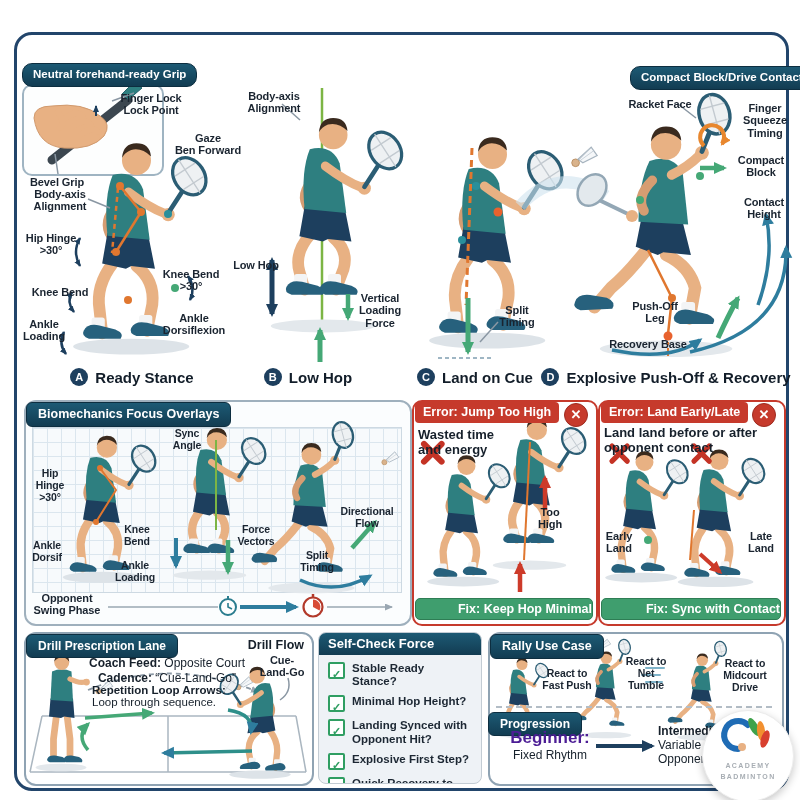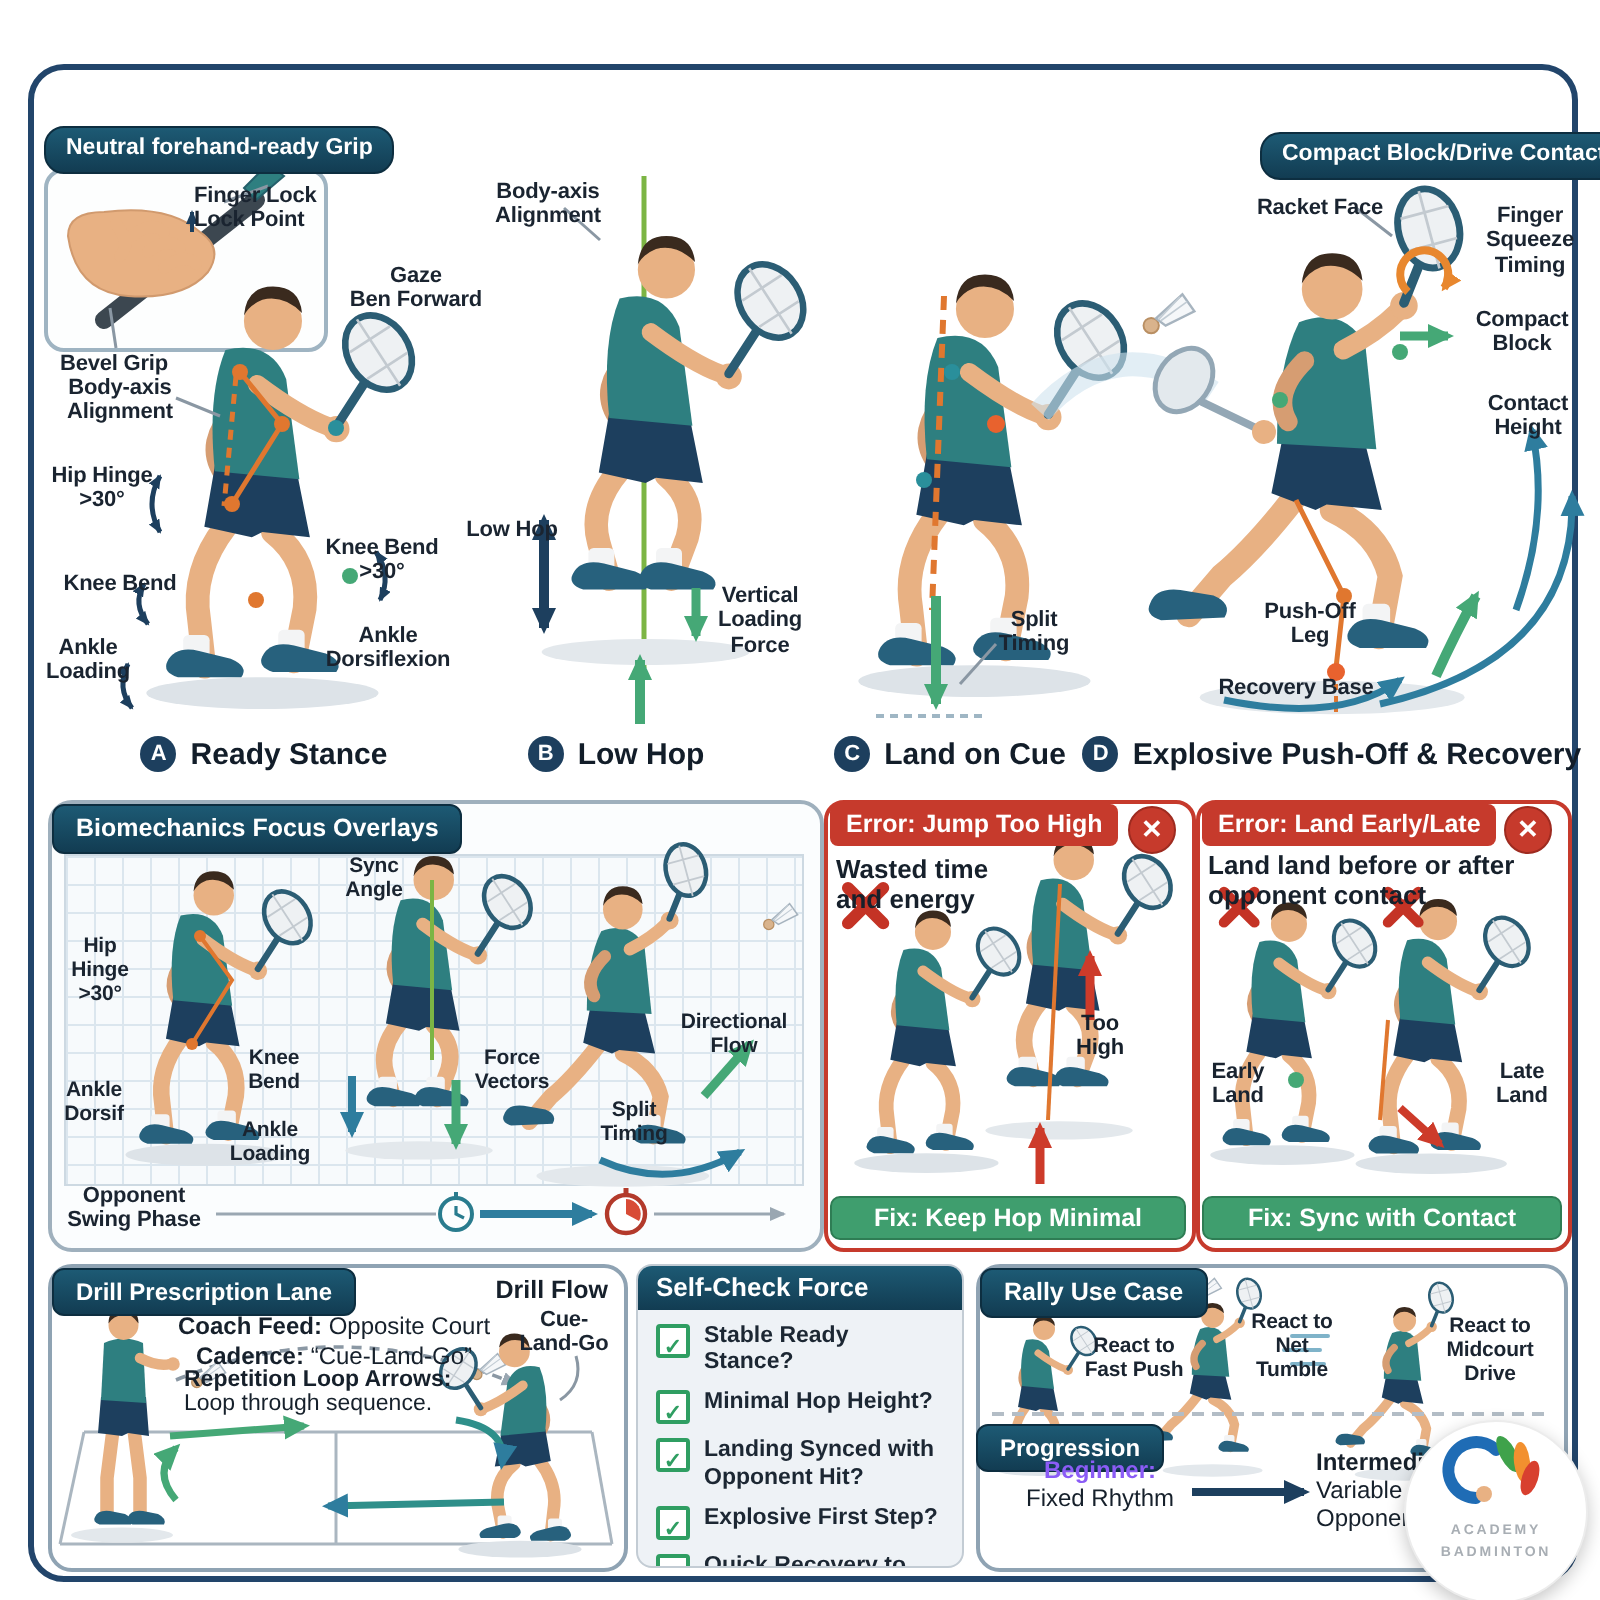--- a/index.html
+++ b/index.html
@@ -33,21 +33,21 @@
     background-image:linear-gradient(#dbe6ee 1px,transparent 1px),
                      linear-gradient(90deg,#dbe6ee 1px,transparent 1px);
     background-size:14px 14px}
   .err-panel{border:2.5px solid #c63a2c;border-radius:10px;background:#fff}
   .errhdr{background:#c63a2c;color:#fff;font-weight:bold;font-size:12.5px;line-height:21px;
           padding:0 8px;border-radius:4px;white-space:nowrap}
   .xbadge{width:22px;height:22px;border-radius:50%;background:#c63a2c;border:1.5px solid #9e2b20;
           color:#fff;text-align:center}
   .xbadge::after{content:"✕";font-weight:bold;font-size:13px;line-height:21px}
   .fixbar{background:#3f9e6e;color:#fff;font-weight:bold;font-size:12.5px;line-height:20px;
-          text-align:center;border-radius:5px;border:1px solid #2e7d54}
+          text-align:right;border-radius:5px;border:1px solid #2e7d54}
   .note{font-weight:bold;font-size:13px;line-height:1.16;color:#16202b;white-space:pre-line}
 
   .soft-panel{border:2px solid #8fa3b3;border-radius:12px;background:#fff}
   .rubric{background:#eef2f6;border:1.5px solid #c3ccd4;border-radius:8px;overflow:hidden}
   .rubric-hdr{background:linear-gradient(#1d5a74,#123c52);color:#fff;font-weight:bold;font-size:13px;
               line-height:22px;padding:0 9px}
   .chkrow{display:flex;gap:7px;margin:7px 9px 0 9px;align-items:flex-start}
   .chk{flex:0 0 13px;width:13px;height:13px;border:2px solid #2f9e62;border-radius:2px;background:#fff;
        color:#2f9e62;text-align:center}
   .chk::after{content:"✓";font-weight:bold;font-size:11px;line-height:13px}
@@ -343,21 +343,21 @@
     <g>
       <path d="M646,668 h18 M642,675 h18 M646,682 h16" stroke="#7fb3c9" stroke-width="2" stroke-linecap="round"></path>
       <use href="#shuttle" transform="translate(596,642) scale(0.7)"></use>
     </g>
 
     <line x1="596" y1="746" x2="652" y2="746" stroke="#1d3f5e" stroke-width="4" marker-end="url(#mn)"></line>
   </svg>
 
 
   <div class="abs z2 pill" style="left:22px;top:63px">Neutral forehand-ready Grip</div>
-  <div class="abs z2 lbl" style="left:97px;top:92px;width:62px;text-align:left">Finger Lock
+  <div class="abs z2 lbl" style="left:120px;top:92px;width:62px;text-align:center">Finger Lock
 Lock Point</div>
   <div class="abs z2 lbl" style="left:26px;top:176px;width:62px">Bevel Grip</div>
 
   <div class="abs z2 lbl" style="left:168px;top:132px;width:80px">Gaze
 Ben Forward</div>
   <div class="abs z2 lbl" style="left:28px;top:188px;width:64px">Body-axis
 Alignment</div>
   <div class="abs z2 lbl" style="left:22px;top:232px;width:58px">Hip Hinge
 &gt;30°</div>
   <div class="abs z2 lbl" style="left:28px;top:286px;width:64px">Knee Bend</div>
@@ -490,21 +490,21 @@
 Fast Push</div>
   <div class="abs z2 lbl sm" style="left:620px;top:656px;width:52px">React to
 Net
 Tumble</div>
   <div class="abs z2 lbl sm" style="left:714px;top:658px;width:62px">React to
 Midcourt
 Drive</div>
   <div class="abs z2 dash-div" style="left:496px;top:706px;width:276px"></div>
   <div class="abs z2 tab" style="left:488px;top:712px;font-size:12px">Progression</div>
   <div class="abs z2" style="left:502px;top:728px;width:96px;text-align:center">
-    <div style="font-weight:bold;font-size:12px;color:#8b5cf6">Beginner:</div>
+    <div style="font-weight:bold;font-size:17px;color:#4c1d95">Beginner:</div>
     <div style="font-size:12px;color:#16202b">Fixed Rhythm</div>
   </div>
   <div class="abs z2" style="left:658px;top:724px;width:80px;text-align:left">
     <div style="font-weight:bold;font-size:12px;color:#16202b">Intermedi</div>
     <div style="font-size:12px;color:#16202b">Variable Rh</div>
     <div style="font-size:12px;color:#16202b">Opponent D</div>
   </div>
 
   <div class="abs z3 logo" style="left:702px;top:710px">
     <svg width="88" height="46" viewBox="0 0 88 46" style="margin:4px auto 0">

